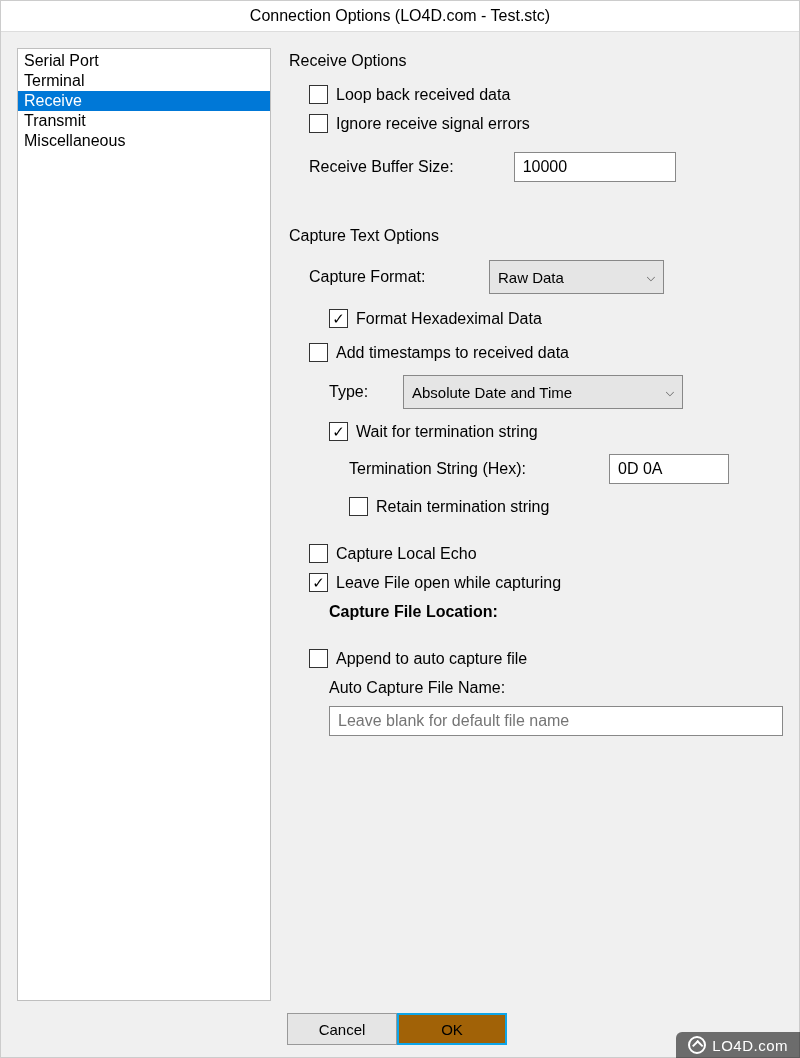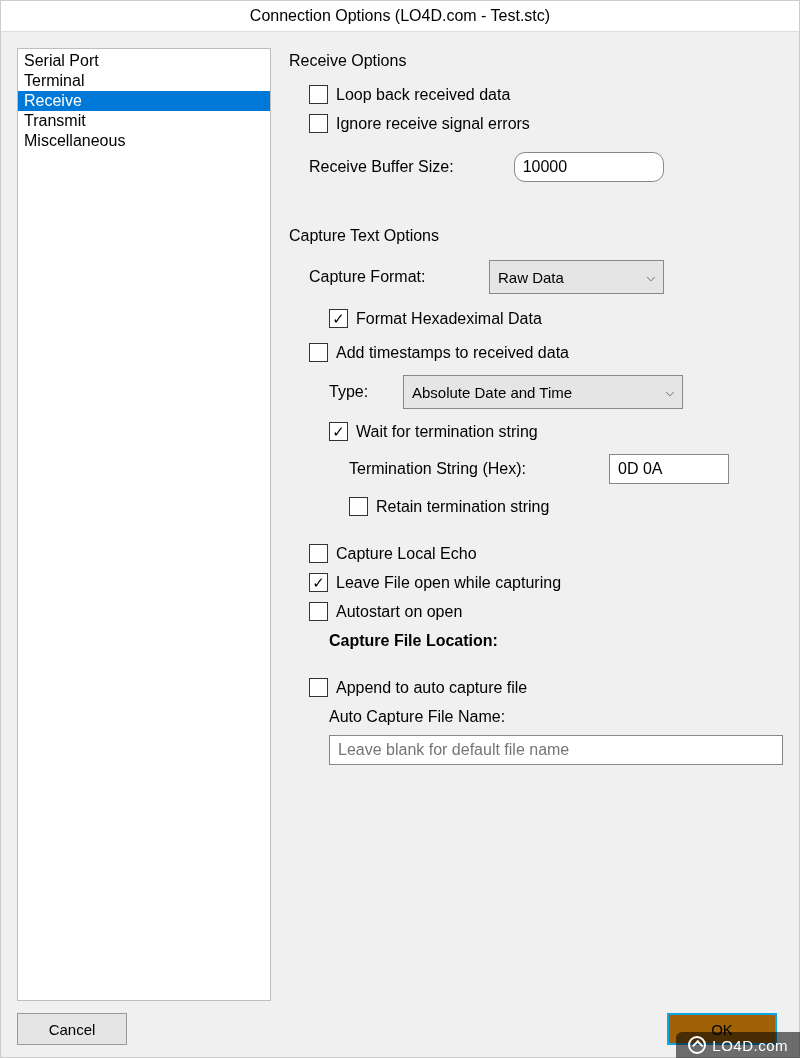--- a/index.html
+++ b/index.html
@@ -137,21 +137,21 @@
     width: 30px;
     height: 30px;
     display: inline-flex;
     align-items:center;
     justify-content:center;
     font-size:15px;
     margin-left:6px;
   }
   .footer {
     display:flex;
-    justify-content:space-between;
+    justify-content:center;
     padding: 12px 6px 0 0;
   }
   .spaced-label { width: 230px; }
   .wm {
     position:absolute;
     right:0;
     bottom:0;
     background: rgba(0,0,0,0.55);
     color:#fff;
     font-size:15px;
@@ -203,21 +203,21 @@
           <span class="lbl">Loop back received data</span>
         </div>
 
         <div class="row indent1">
           <span class="chk"></span>
           <span class="lbl">Ignore receive signal errors</span>
         </div>
 
         <div class="row indent1" style="margin-top:14px; gap:60px;">
           <span class="lbl">Receive Buffer Size:</span>
-          <input class="text-input" style="width: 150px; border-radius: 11px;" value="10000">
+          <input class="text-input" style="width: 162px;" value="10000">
         </div>
 
         <div class="gap-v"></div>
         <div class="gap-v"></div>
 
         <div class="group-title">Capture Text Options</div>
 
         <div class="row indent1" style="gap:40px;">
           <span class="lbl" style="width:140px">Capture Format:</span>
           <div class="select" style="width:175px">
@@ -264,24 +264,20 @@
         <div class="row indent1">
           <span class="chk"></span>
           <span class="lbl">Capture Local Echo</span>
         </div>
 
         <div class="row indent1">
           <span class="chk checked"></span>
           <span class="lbl">Leave File open while capturing</span>
         </div>
 
-        <div class="row indent1">
-          <span class="chk"></span>
-          <span class="lbl">Autostart on open</span>
-        </div>
 
         <div class="row indent2" style="margin-top:6px;font-weight:bold;">
           <span class="lbl">Capture File Location:</span>
         </div>
 
         <div class="gap-v"></div>
 
         <div class="row indent1">
           <span class="chk"></span>
           <span class="lbl">Append to auto capture file</span>

